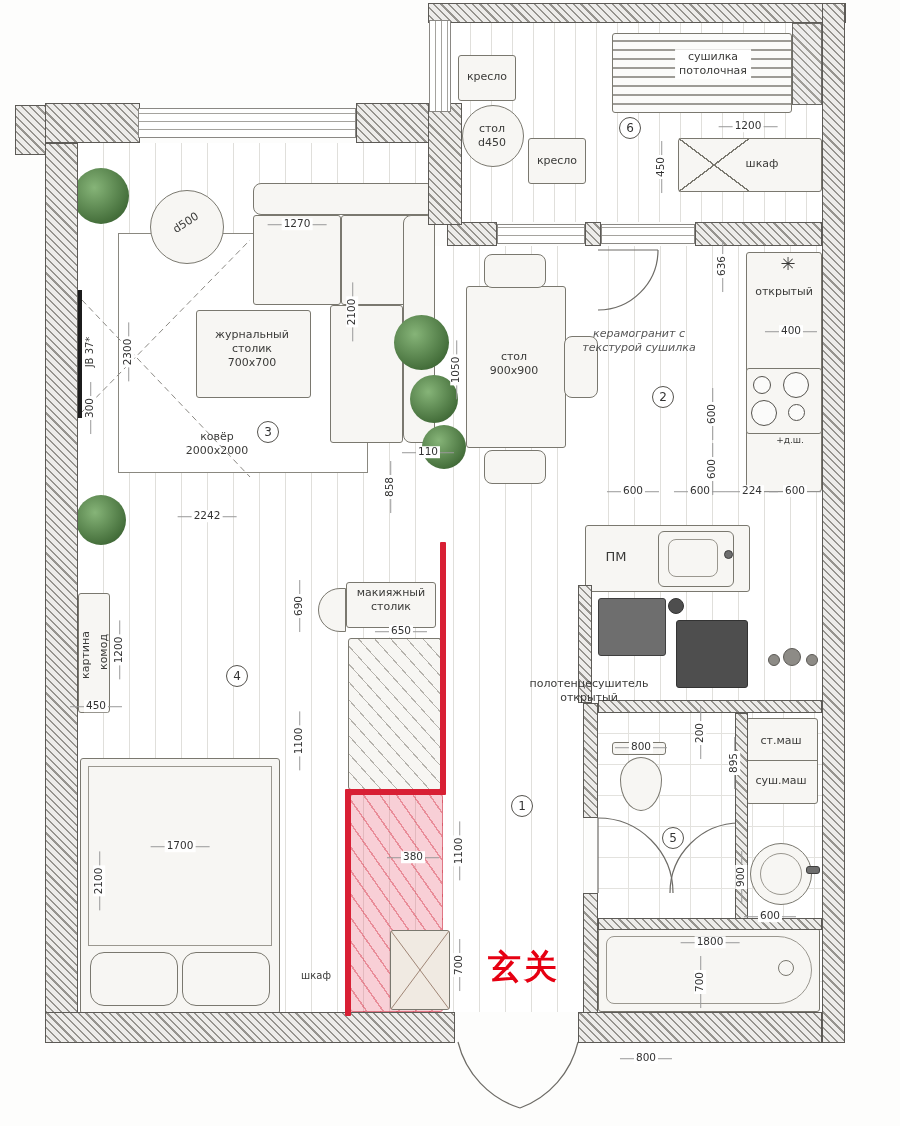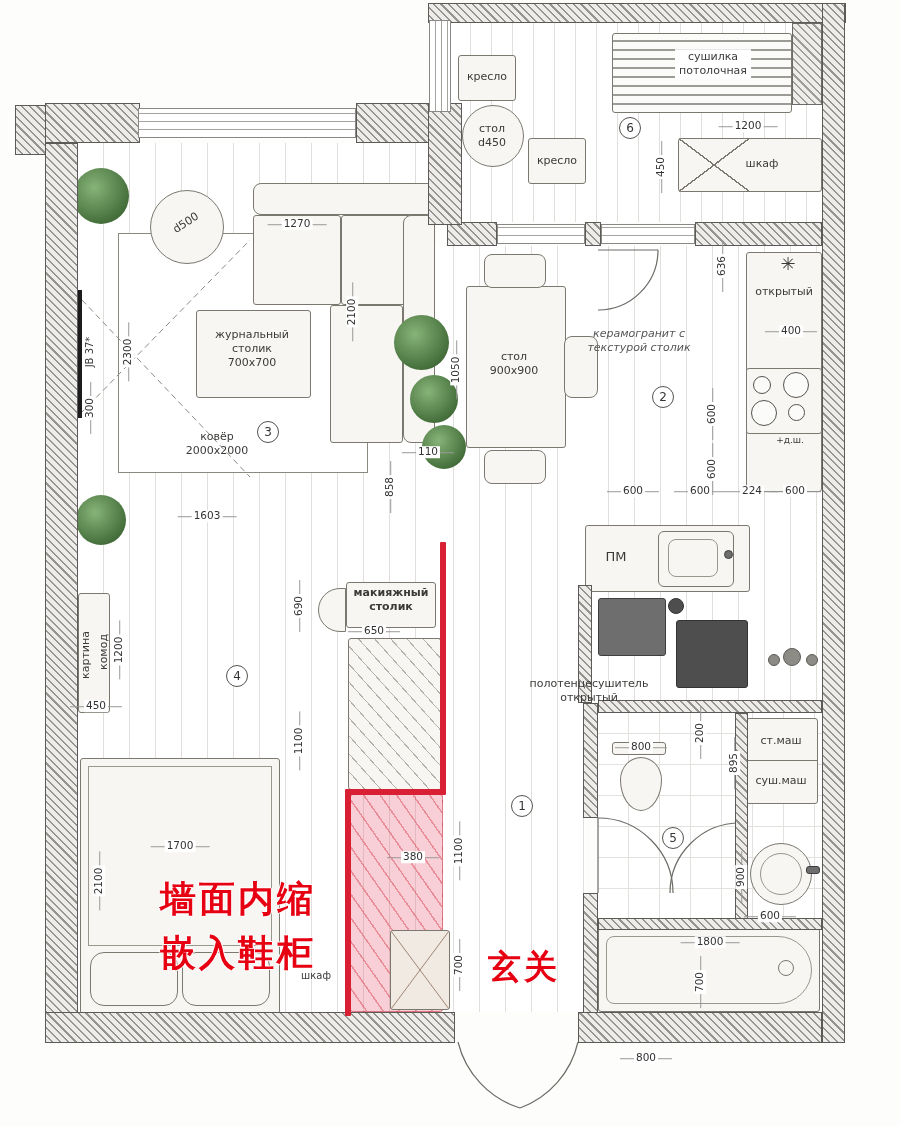--- a/index.html
+++ b/index.html
@@ -161,36 +161,36 @@
 
   <div class="window h" style="left:138px;top:108px;width:218px;height:30px;"></div>
   <div class="window v" style="left:429px;top:20px;width:22px;height:92px;"></div>
   <div class="window h" style="left:497px;top:224px;width:88px;height:20px;"></div>
   <div class="window h" style="left:601px;top:224px;width:94px;height:20px;"></div>
 
 <div class="dim" style="left: 297px; top: 224px; transform: translate(-50%, -50%);">1270</div>
     <div class="dim v" style="left: 352px; top: 312px; transform: translate(-50%, -50%) rotate(-90deg);">2100</div>
     <div class="dim v" style="left: 128px; top: 352px; transform: translate(-50%, -50%) rotate(-90deg);">2300</div>
     <div class="dim v" style="left: 90px; top: 408px; transform: translate(-50%, -50%) rotate(-90deg);">300</div>
-    <div class="dim" style="left: 207px; top: 516px; transform: translate(-50%, -50%);">1603</div>
+    <div class="dim" style="left: 207px; top: 516px; transform: translate(-50%, -50%);">2242</div>
     <div class="dim v" style="left: 390px; top: 487px; transform: translate(-50%, -50%) rotate(-90deg);">858</div>
     <div class="dim" style="left: 428px; top: 452px; transform: translate(-50%, -50%);">110</div>
     <div class="dim v" style="left: 456px; top: 370px; transform: translate(-50%, -50%) rotate(-90deg);">1050</div>
     <div class="dim" style="left: 748px; top: 126px; transform: translate(-50%, -50%);">1200</div>
     <div class="dim v" style="left: 661px; top: 167px; transform: translate(-50%, -50%) rotate(-90deg);">450</div>
     <div class="dim v" style="left: 722px; top: 266px; transform: translate(-50%, -50%) rotate(-90deg);">636</div>
     <div class="dim" style="left: 791px; top: 331px; transform: translate(-50%, -50%);">400</div>
     <div class="dim v" style="left: 712px; top: 414px; transform: translate(-50%, -50%) rotate(-90deg);">600</div>
     <div class="dim v" style="left: 712px; top: 469px; transform: translate(-50%, -50%) rotate(-90deg);">600</div>
     <div class="dim" style="left: 633px; top: 491px; transform: translate(-50%, -50%);">600</div>
     <div class="dim" style="left: 700px; top: 491px; transform: translate(-50%, -50%);">600</div>
     <div class="dim" style="left: 752px; top: 491px; transform: translate(-50%, -50%);">224</div>
     <div class="dim" style="left: 795px; top: 491px; transform: translate(-50%, -50%);">600</div>
     <div class="dim v" style="left: 299px; top: 606px; transform: translate(-50%, -50%) rotate(-90deg);">690</div>
-    <div class="dim" style="left: 374px; top: 631px; transform: translate(-50%, -50%);">650</div>
+    <div class="dim" style="left: 401px; top: 631px; transform: translate(-50%, -50%);">650</div>
     <div class="dim v" style="left: 119px; top: 650px; transform: translate(-50%, -50%) rotate(-90deg);">1200</div>
     <div class="dim" style="left: 96px; top: 706px; transform: translate(-50%, -50%);">450</div>
     <div class="dim v" style="left: 299px; top: 741px; transform: translate(-50%, -50%) rotate(-90deg);">1100</div>
     <div class="dim" style="left: 180px; top: 846px; transform: translate(-50%, -50%);">1700</div>
     <div class="dim v" style="left: 99px; top: 881px; transform: translate(-50%, -50%) rotate(-90deg);">2100</div>
     <div class="dim" style="left: 413px; top: 857px; transform: translate(-50%, -50%);">380</div>
     <div class="dim v" style="left: 459px; top: 851px; transform: translate(-50%, -50%) rotate(-90deg);">1100</div>
     <div class="dim v" style="left: 459px; top: 965px; transform: translate(-50%, -50%) rotate(-90deg);">700</div>
     <div class="dim" style="left: 641px; top: 747px; transform: translate(-50%, -50%);">800</div>
     <div class="dim v" style="left: 700px; top: 733px; transform: translate(-50%, -50%) rotate(-90deg);">200</div>
@@ -211,35 +211,33 @@
 столик
 700х700</div>
     <div class="lbl" style="left: 217px; top: 444px; transform: translate(-50%, -50%);">ковёр
 2000х2000</div>
     <div class="lbl" style="left: 514px; top: 364px; transform: translate(-50%, -50%);">стол
 900х900</div>
     <div class="lbl" style="left: 784px; top: 292px; transform: translate(-50%, -50%);">открытый</div>
     <div class="lbl" style="font-size: 18px; left: 788px; top: 264px; transform: translate(-50%, -50%);">✳</div>
     <div class="lbl" style="font-size: 9px; left: 790px; top: 441px; transform: translate(-50%, -50%);">+д.ш.</div>
     <div class="lbl" style="font-style: italic; color: rgb(85, 85, 85); left: 639px; top: 341px; transform: translate(-50%, -50%);">керамогранит с
-текстурой столик</div>
+текстурой сушилка</div>
     <div class="lbl" style="font-size: 13px; left: 616px; top: 557px; transform: translate(-50%, -50%);">ПМ</div>
     <div class="lbl" style="left: 589px; top: 691px; transform: translate(-50%, -50%);">полотенцесушитель
 открытый</div>
-    <div class="lbl" style="left: 391px; top: 600px; transform: translate(-50%, -50%); font-weight: bold;">макияжный
+    <div class="lbl" style="left: 391px; top: 600px; transform: translate(-50%, -50%);">макияжный
 столик</div>
     <div class="lbl" style="left: 86px; top: 655px; transform: translate(-50%, -50%) rotate(-90deg);">картина</div>
     <div class="lbl" style="left: 104px; top: 652px; transform: translate(-50%, -50%) rotate(-90deg);">комод</div>
     <div class="lbl" style="left: 781px; top: 741px; transform: translate(-50%, -50%);">ст.маш</div>
     <div class="lbl" style="left: 781px; top: 781px; transform: translate(-50%, -50%);">суш.маш</div>
     <div class="lbl" style="font-size: 10px; left: 316px; top: 976px; transform: translate(-50%, -50%);">шкаф</div>
     <div class="lbl" style="font-size: 10px; left: 90px; top: 352px; transform: translate(-50%, -50%) rotate(-90deg);">JB 37*</div>
     <div class="lbl" style="left: 186px; top: 223px; transform: translate(-50%, -50%) rotate(-33deg);">d500</div>
-    <div class="lbl cn" style="left: 238px; top: 926px; transform: translate(-50%, -50%);">墙面内缩
-嵌入鞋柜</div>
     <div class="lbl cn" style="font-size: 33px; left: 524px; top: 967px; transform: translate(-50%, -50%);">玄关</div>
     <div class="roomnum" style="left: 511px; top: 795px;">1</div>
     <div class="roomnum" style="left: 652px; top: 386px;">2</div>
     <div class="roomnum" style="left: 257px; top: 421px;">3</div>
     <div class="roomnum" style="left: 226px; top: 665px;">4</div>
     <div class="roomnum" style="left: 662px; top: 827px;">5</div>
     <div class="roomnum" style="left: 619px; top: 117px;">6</div>
   </div>
 
 </body></html>

